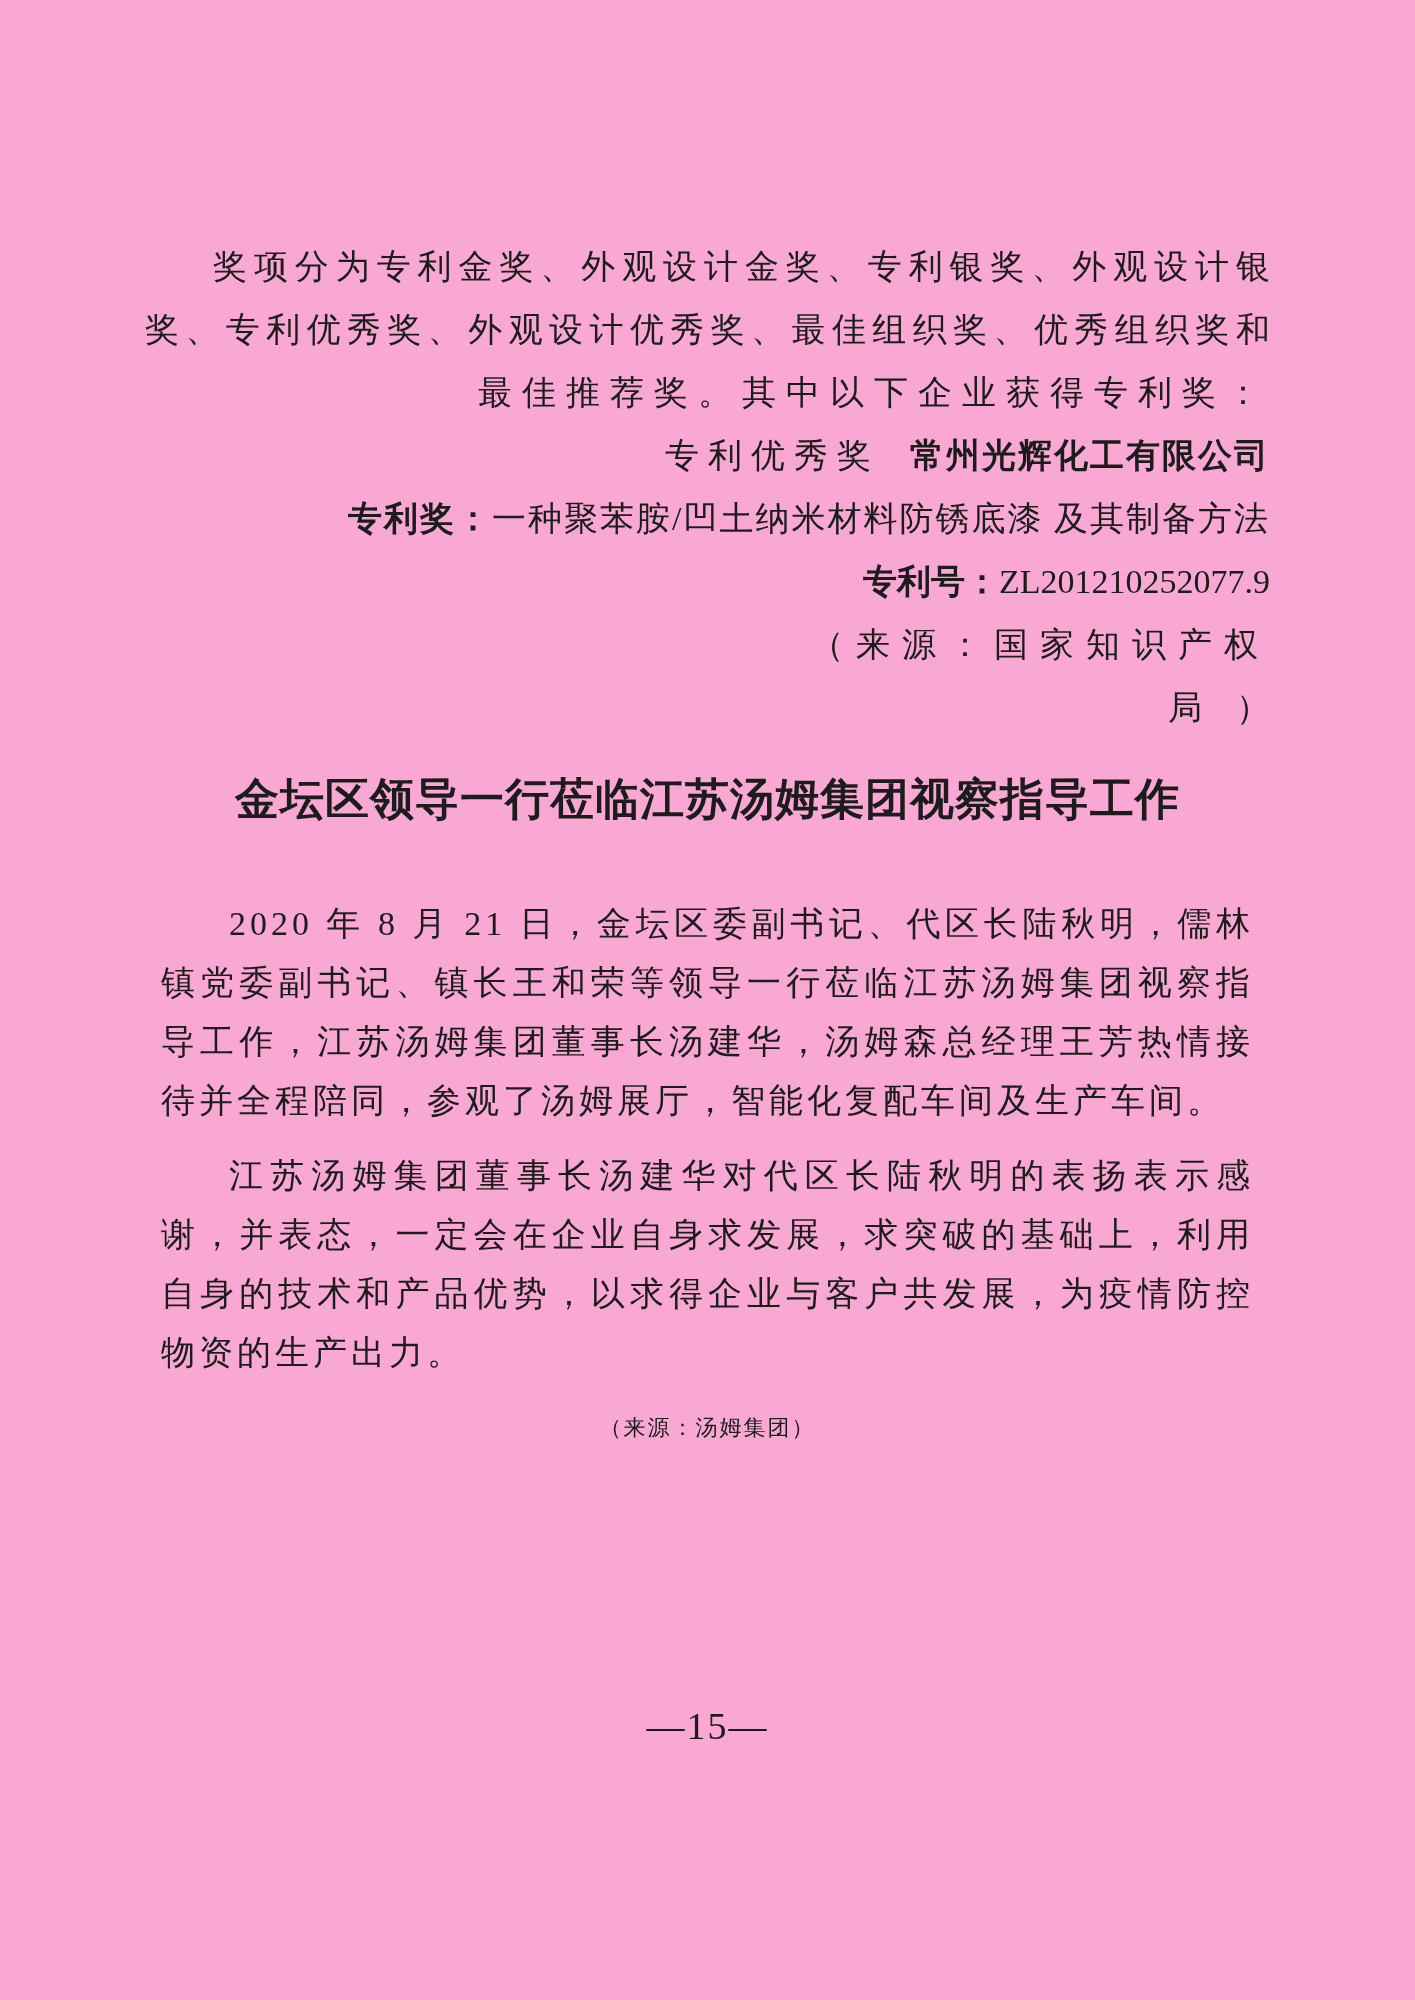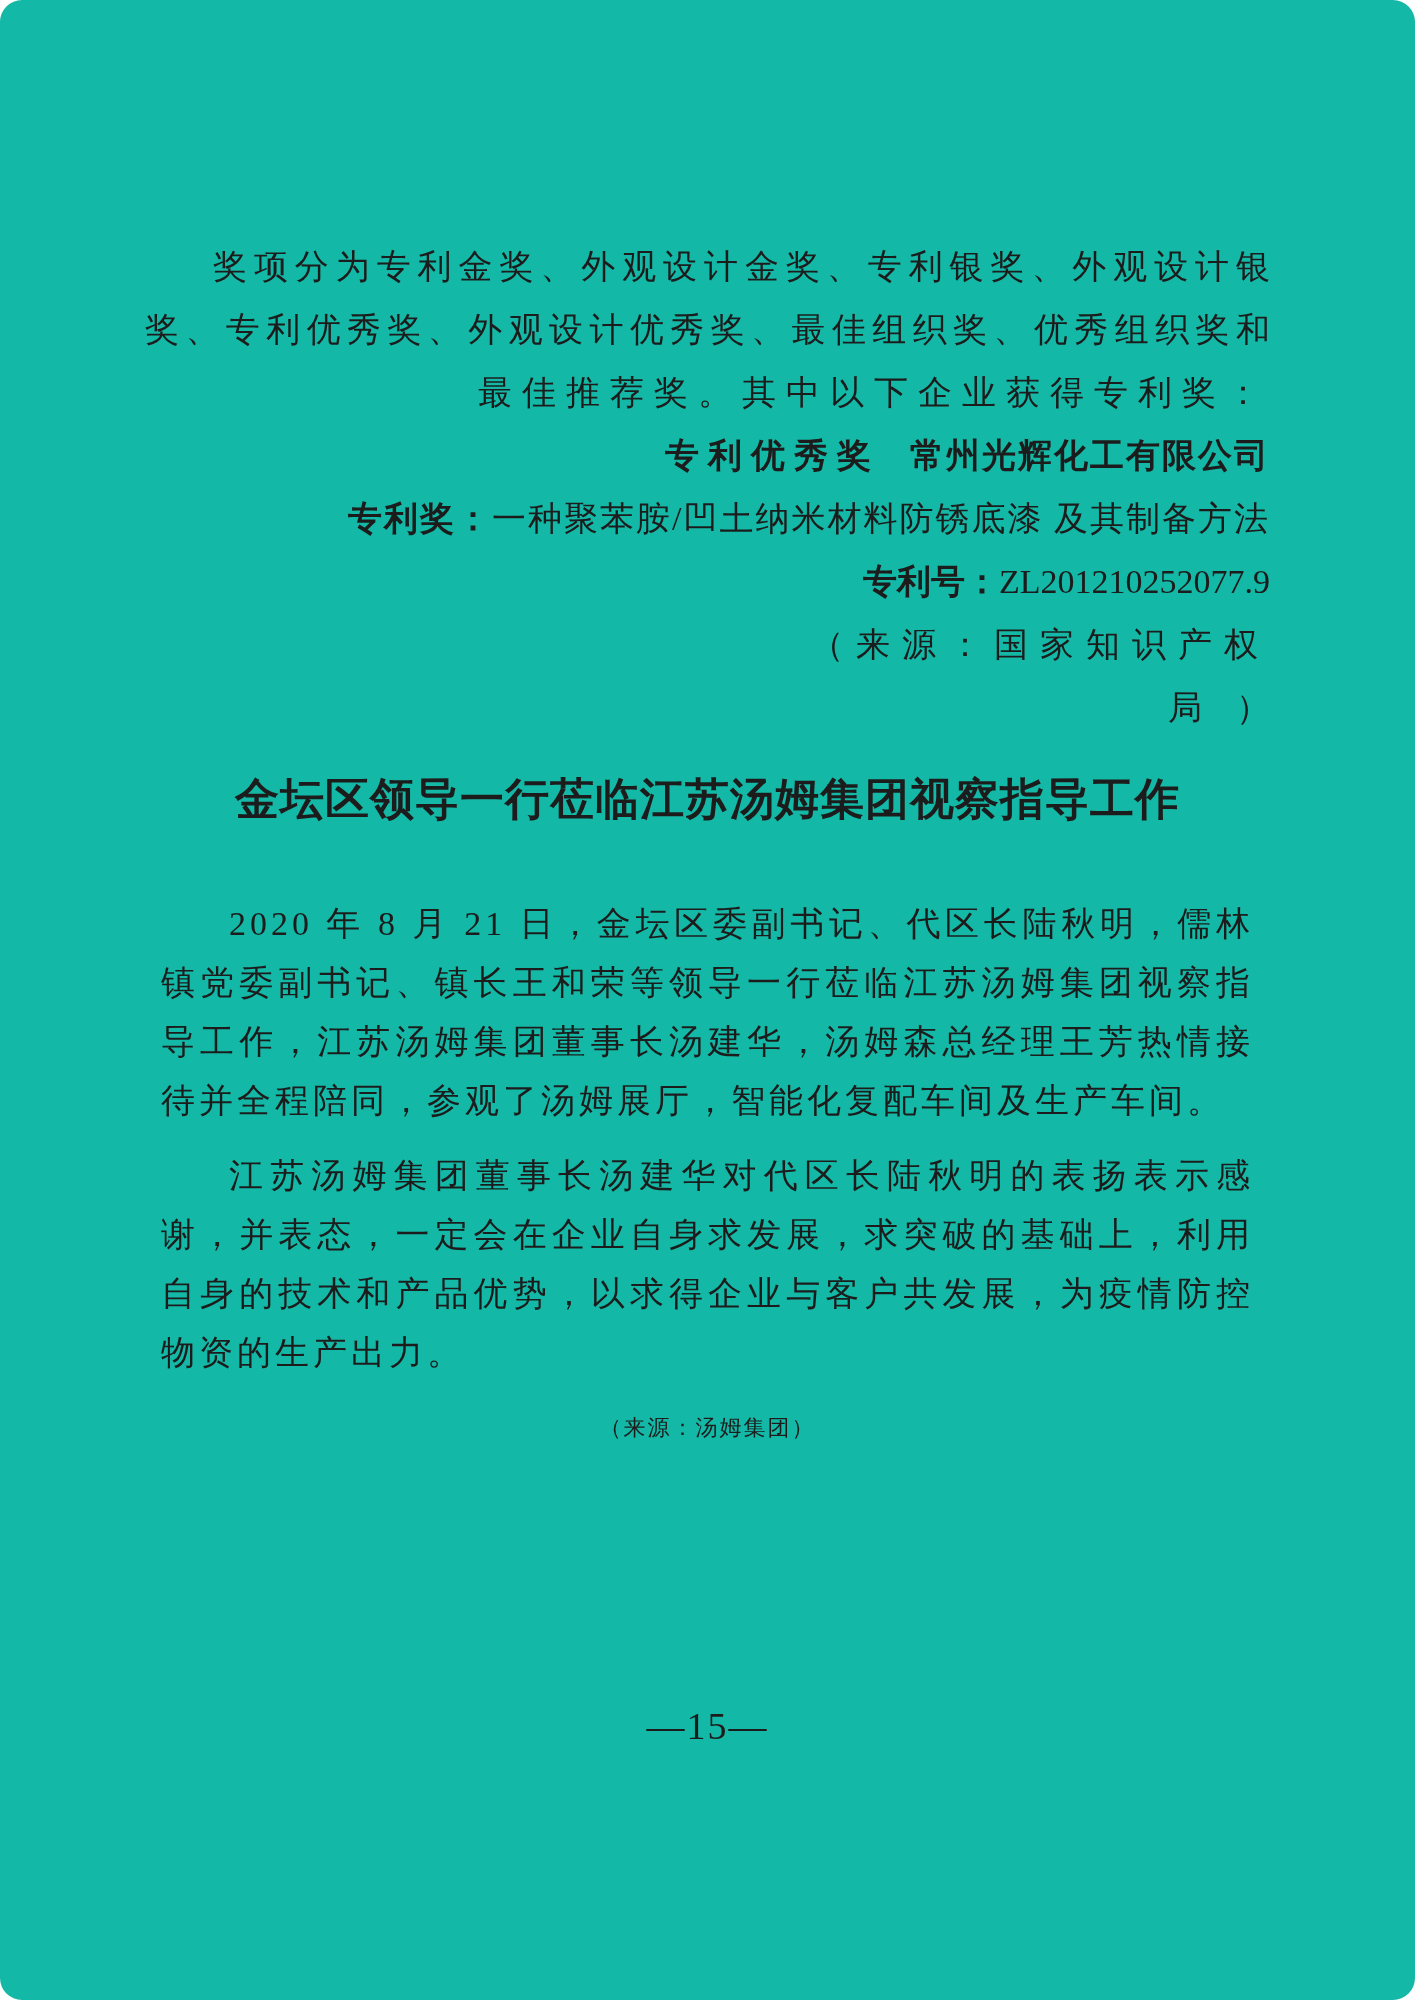--- a/index.html
+++ b/index.html
@@ -4,45 +4,44 @@
 <style>
   html, body {
     margin: 0;
     padding: 0;
     background: #ffffff;
   }
   .page {
     position: relative;
     width: 1415px;
     height: 2000px;
-    background: #14b8a6;
+    background: #f9a8d4;
     color: #1c1c1c;
     font-family: "Liberation Serif", "DejaVu Serif", serif;
     overflow: hidden;
     box-sizing: border-box;
     padding: 235px 145px 13px 145px;
-    border-radius: 22px;
   }
   .content { width: 1125px; }
 
   
   .intro .line {
     font-size: 34px;
     line-height: 63px;
     white-space: nowrap;
     text-align: right;
   }
   .stretch {
     text-align: justify;
     text-align-last: justify;
     white-space: normal !important;
   }
   .indent { text-indent: 2em; }
   .spaced-lg { letter-spacing: 10px; }
-  .spaced-md { letter-spacing: 9px; font-weight: bold; }
+  .spaced-md { letter-spacing: 9px; }
   .spaced-sm { letter-spacing: 2px; }
   .bold { font-weight: bold; }
   .gap { display: inline-block; width: 30px; }
   .src-right {
     text-align: right;
     letter-spacing: 12px;
     font-family: Liberation Serif, serif;
   }
 
   

